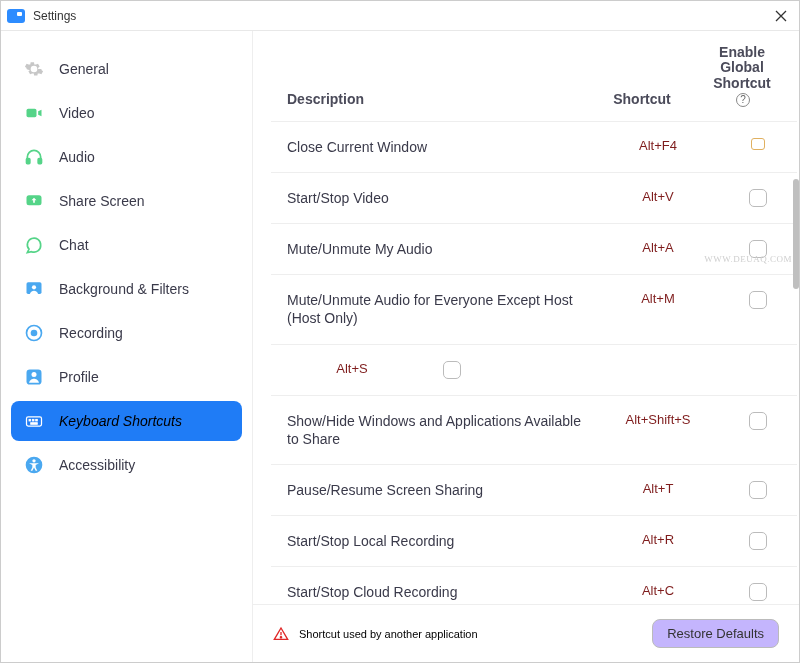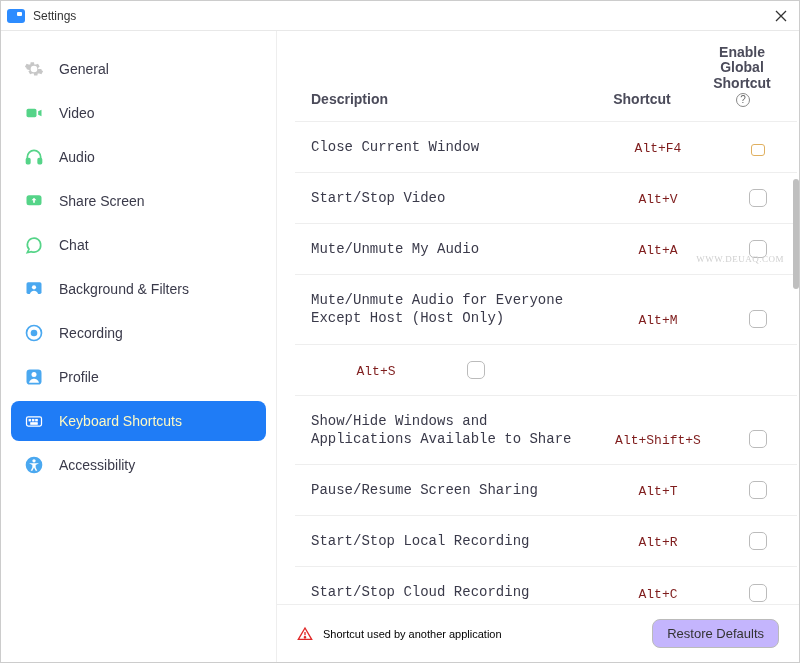--- a/index.html
+++ b/index.html
@@ -49,37 +49,38 @@
     font-size: 16px;
     color: #333;
     cursor: pointer;
   }
   .content {
     flex: 1;
     display: flex;
     min-height: 0;
   }
   .sidebar {
-    width: 276px;
+    width: 252px;
     padding: 18px 10px;
     border-right: 1px solid #eee;
   }
   .side-item {
     display: flex;
     align-items: center;
     padding: 9px 12px;
     border-radius: 8px;
     cursor: pointer;
     color: #3a3a4a;
     font-size: 14px;
     margin-bottom: 4px;
   }
   .side-item.active {
     background: #1f7cf6;
-    color: #fef9c3;
+    color: #000000;
+    font-style: italic;
   }
   .side-item.active .side-icon svg { fill: #fff; stroke: #fff; }
   .side-icon {
     width: 22px; height: 22px;
     display: inline-flex;
     align-items: center; justify-content: center;
     margin-right: 14px;
     flex-shrink: 0;
   }
   .side-label { flex: 1; }
@@ -106,26 +107,25 @@
     margin-left:2px; color:#666; font-weight:normal;
   }
   .table-body {
     flex: 1;
     overflow-y: auto;
     padding: 0 2px 0 18px;
     position: relative;
   }
   .row {
     display: flex;
-    align-items: flex-end;
+    align-items: flex-start;
     padding: 16px 4px 16px 16px;
     border-top: 1px solid #eee;
     font-size: 14px;
     color: #3a3a4a;
-    font-family: Liberation Mono, monospace;
   }
   .row .col-desc { padding-right: 10px; line-height: 1.3; }
   .row .col-short { color: #7f1d1d; font-size: 13px; }
   .checkbox {
     width: 18px; height: 18px;
     border: 1.5px solid #bbb;
     border-radius: 5px;
     margin: 0 auto;
     background: #fff;
   }
@@ -154,21 +154,21 @@
   
   .scroll-hint {
     position: absolute;
     right: 0; top: 58px;
     width: 6px; height: 110px;
     background: #bfbfbf;
     border-radius: 3px;
   }
   .watermark {
     position: absolute;
-    right: 16px; top: 254px;
+    right: 8px; top: 254px;
     font-size: 9px;
     color: #cfcfcf;
     font-family: serif;
     letter-spacing: 0.5px;
   }
 </style>
 </head>
 <body>
 
 <div class="window">

